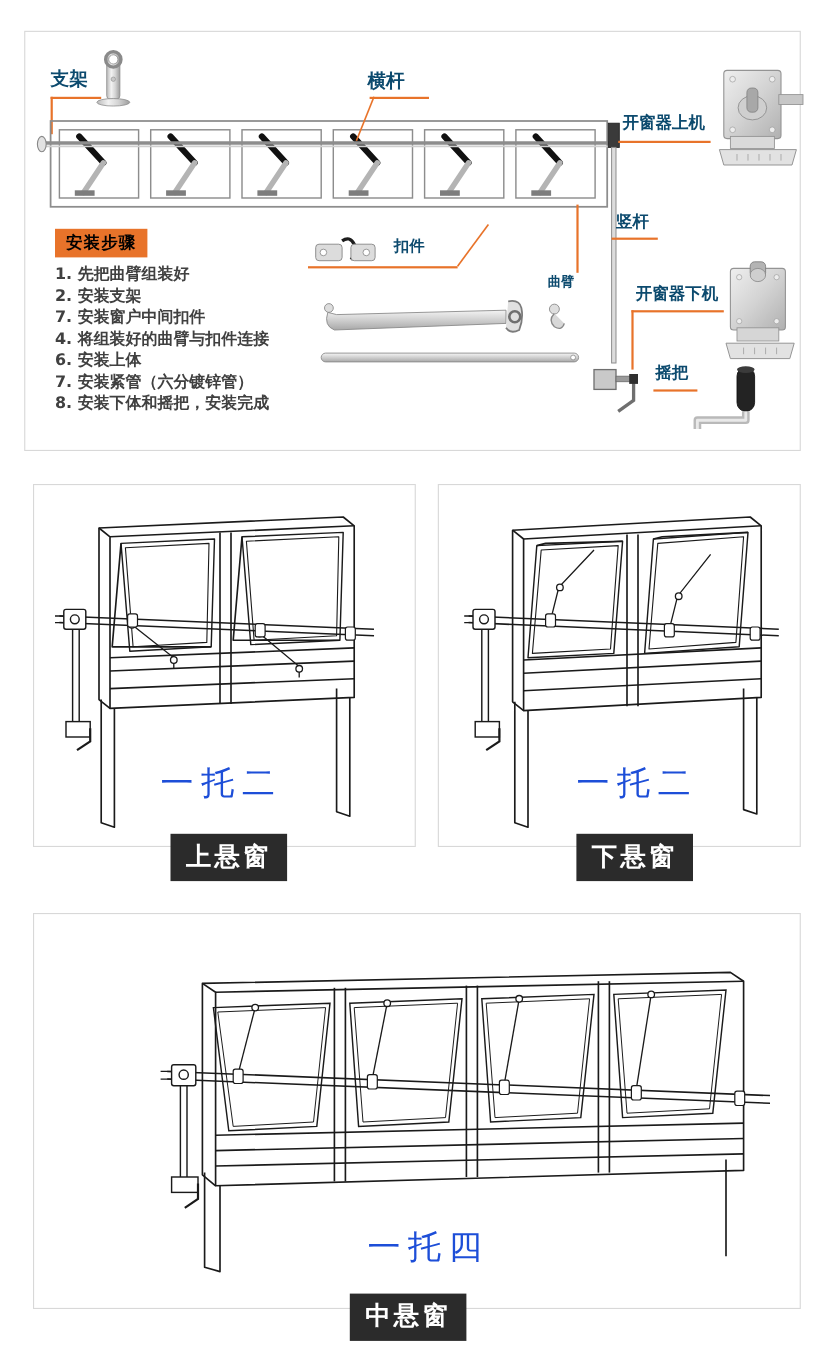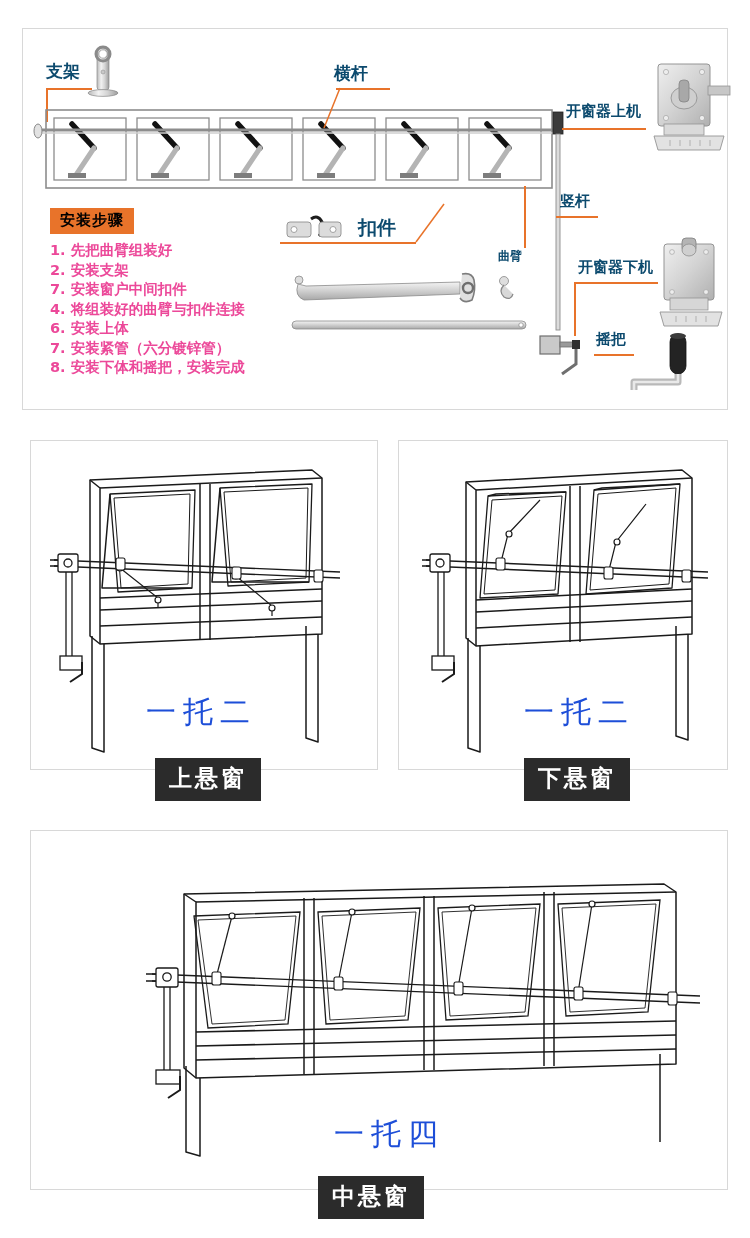--- a/index.html
+++ b/index.html
@@ -18,21 +18,21 @@
   .ln{position:absolute;background:#e8732a;}
   .ln.h{height:1.5px;}
   .ln.v{width:1.5px;}
 
   
   #steps{position:absolute;left:50px;top:208px;width:250px;}
   #steps-badge{display:inline-block;background:#e8732a;color:#000000;font-weight:bold;
        font-size:15px;padding:3px 10px 4px;letter-spacing:1px;
        font-family:"DejaVu Sans","Liberation Sans",sans-serif;}
   #steps-list{margin:7px 0 0;padding:0;list-style:none;}
-  #steps-list li{font-size:14.5px;line-height:19.5px;color:#ec4899;font-weight:bold;
+  #steps-list li{font-size:14.5px;line-height:19.5px;color:#404040;font-weight:bold;
        white-space:nowrap;font-family:"DejaVu Sans","Liberation Sans",sans-serif;}
 
   
   .cap-cn{position:absolute;font-size:30px;color:#1d4ed8;letter-spacing:7px;white-space:nowrap;
        font-family:"DejaVu Serif","Liberation Serif",serif;}
   .cap-badge{position:absolute;background:#2b2b2b;color:#fff;font-size:23px;font-weight:bold;
        letter-spacing:3px;padding:5px 14px 7px;white-space:nowrap;
        font-family:"DejaVu Sans","Liberation Sans",sans-serif;}
 
   
@@ -167,21 +167,21 @@
 
 <div class="ph" style="left:285px;top:214px;">
 <svg width="58" height="26" viewBox="0 0 58 26">
   <rect x="2" y="8" width="24" height="15" rx="3" fill="#dcdcdc" stroke="#8f8f8f" stroke-width=".9"></rect>
   <circle cx="9" cy="15.5" r="3" fill="#fff" stroke="#8f8f8f" stroke-width=".8"></circle>
   <path d="M26 5 q7 -5 11 3 q3 8 -3 14" fill="none" stroke="#1d1d1d" stroke-width="3"></path>
   <rect x="34" y="8" width="22" height="15" rx="3" fill="#dcdcdc" stroke="#8f8f8f" stroke-width=".9"></rect>
   <circle cx="48" cy="15.5" r="3" fill="#fff" stroke="#8f8f8f" stroke-width=".8"></circle>
 </svg>
 </div>
-<div class="lbl" style="left:358px;top:215px;font-size:19px;">扣件</div>
+<div class="lbl" style="left:358px;top:215px;font-size:14px;">扣件</div>
 <div class="ln h" style="left:280px;top:242px;width:136px;"></div>
 <div class="ph" style="left:414px;top:204px;">
 <svg width="34" height="40" viewBox="0 0 34 40">
       <line x1="30" y1="0" x2="2" y2="38" stroke="#e8732a" stroke-width="1.5"></line>
     </svg>
 </div>
 
 <div class="lbl" style="left:482px;top:248px;font-size:12px;padding-left:16px;">曲臂</div>
 <div class="ln v" style="left:524px;top:186px;height:62px;"></div>
 

